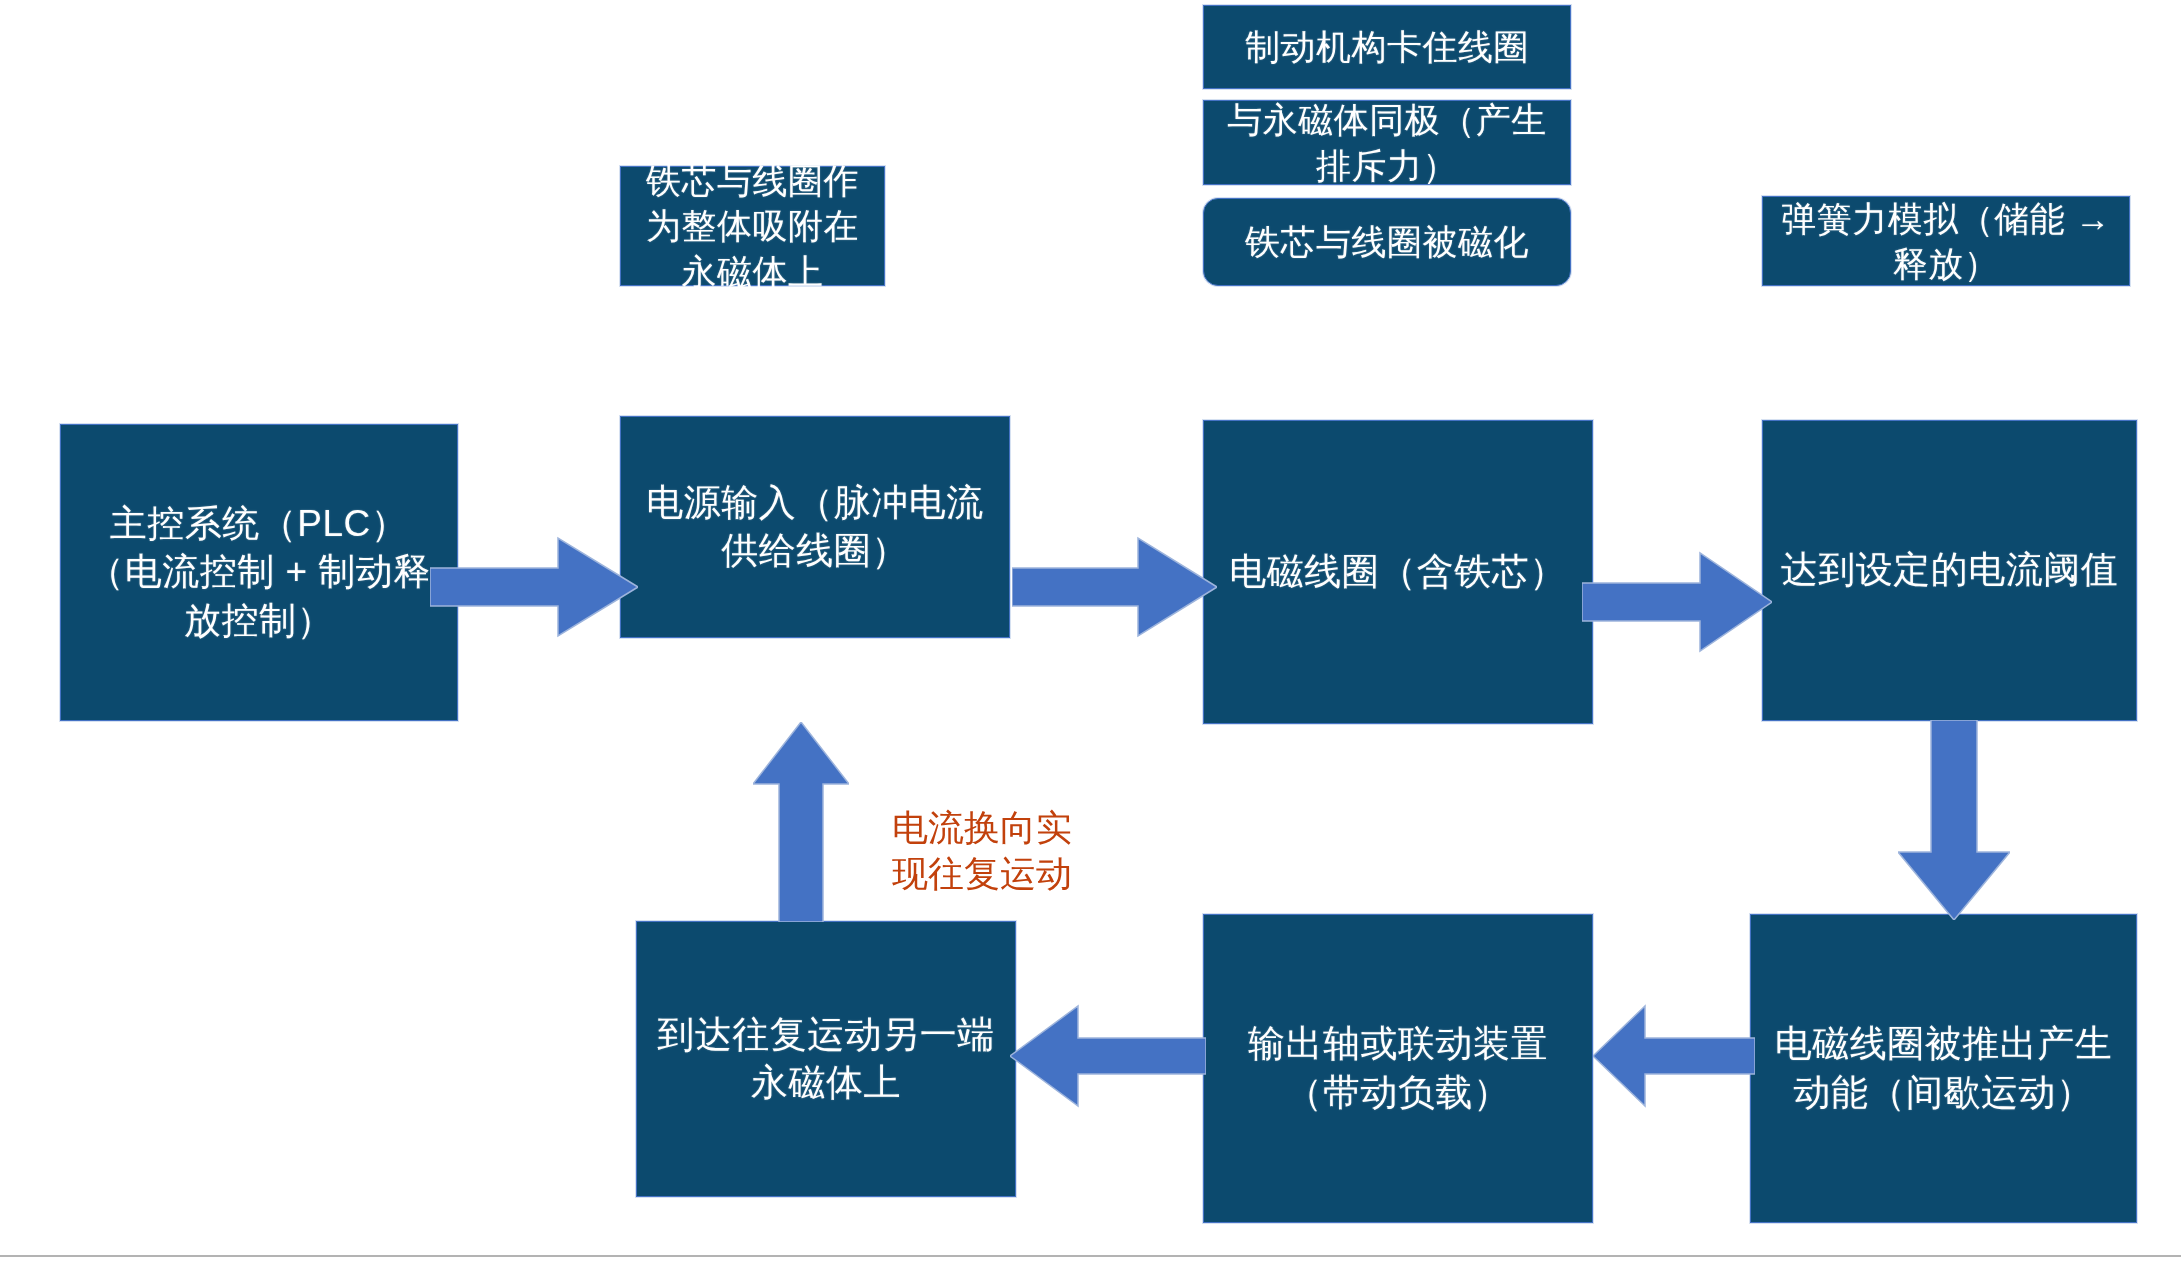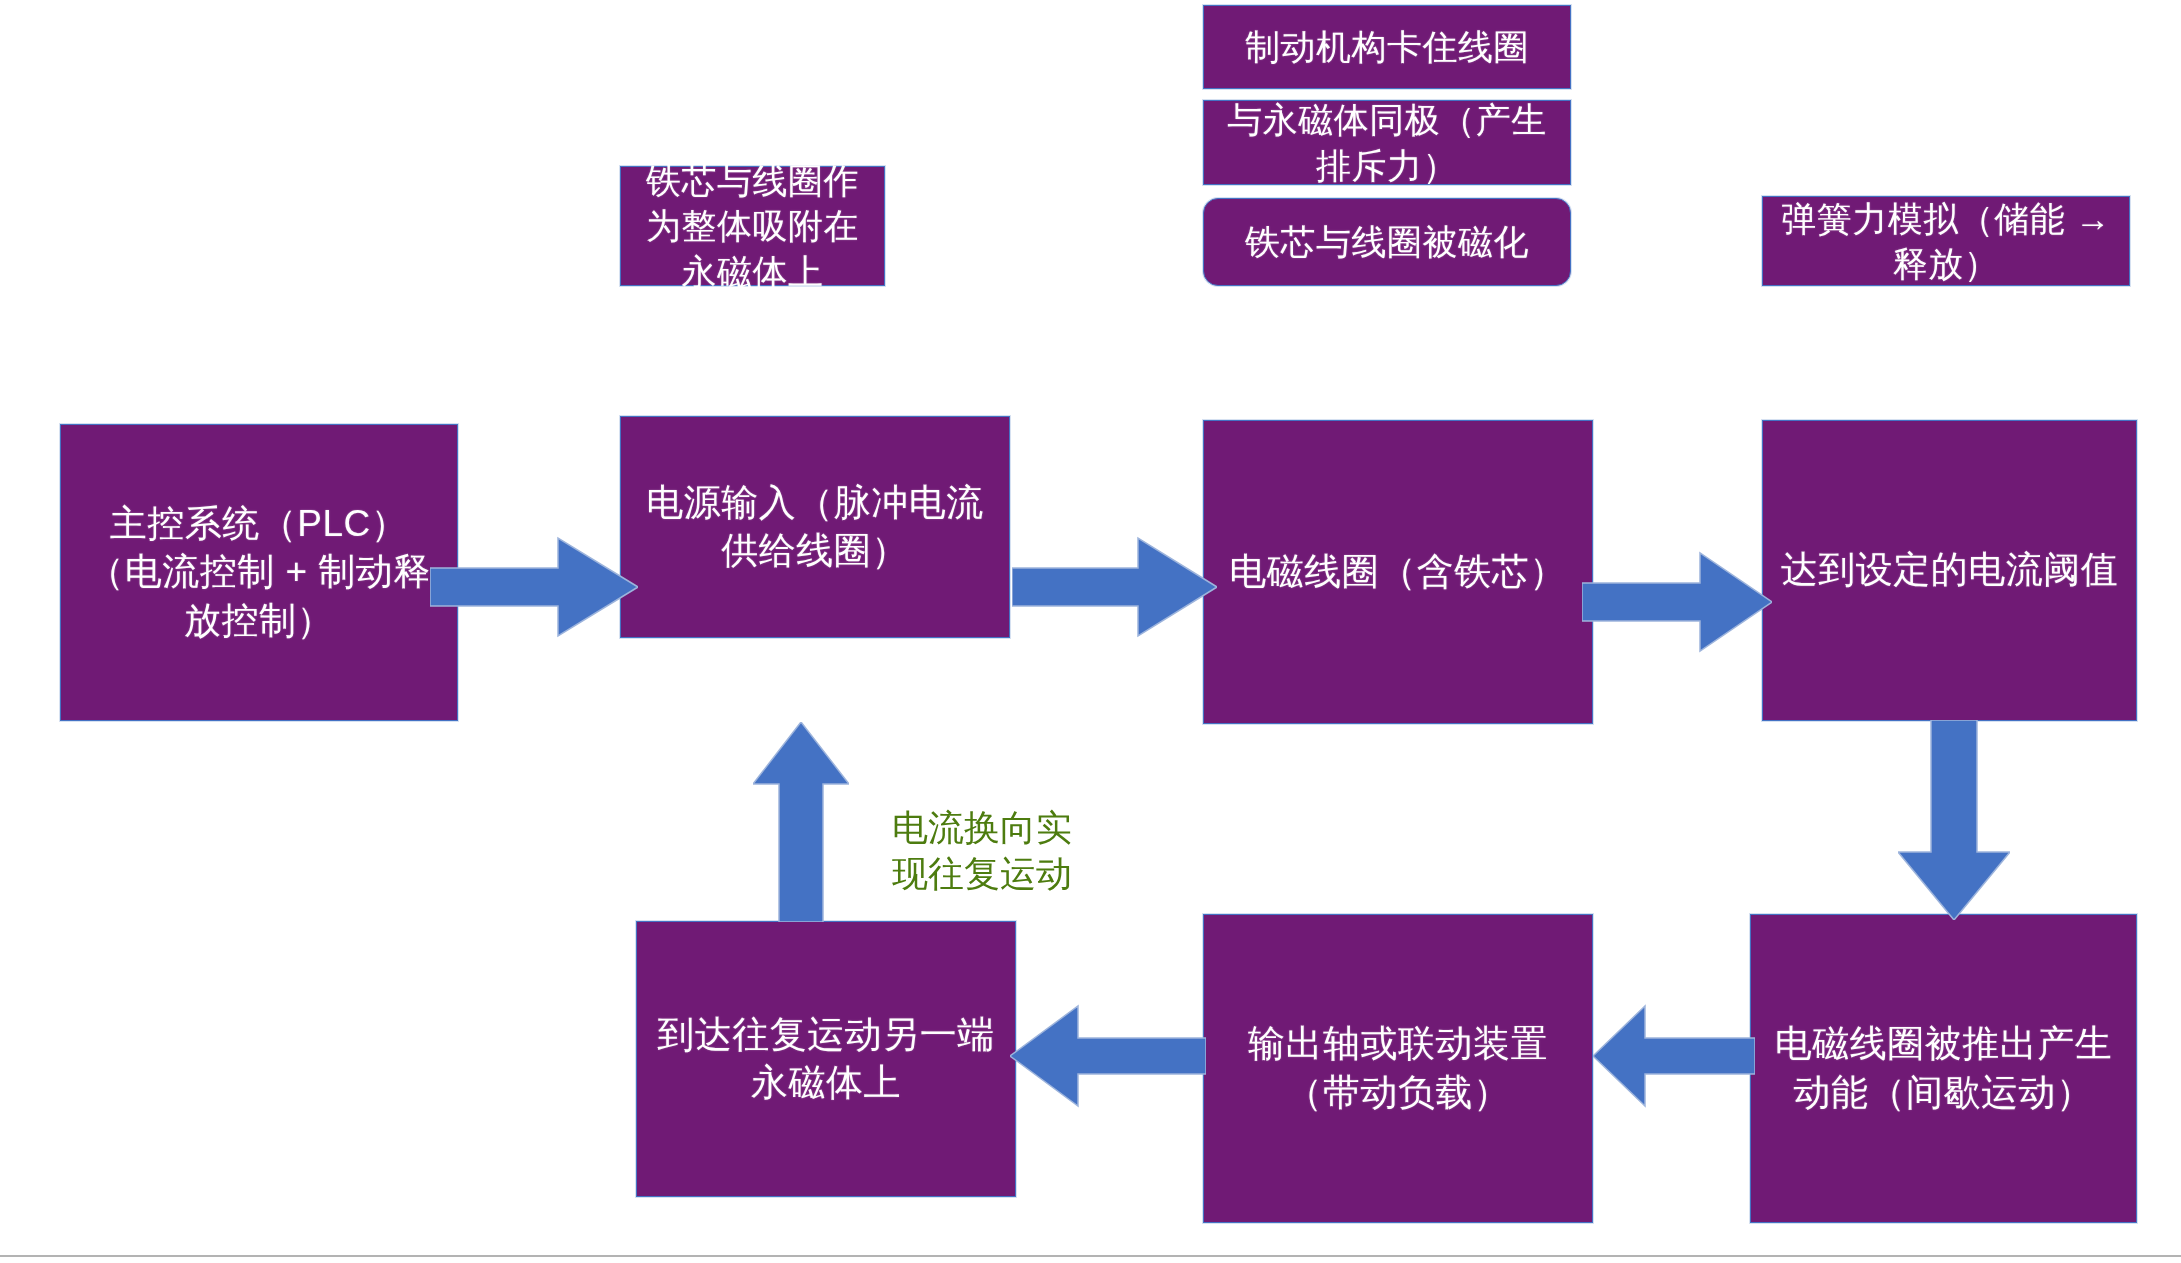--- a/index.html
+++ b/index.html
@@ -12,21 +12,21 @@
   }
   #canvas {
     position: relative;
     width: 2181px;
     height: 1263px;
     background: #ffffff;
     overflow: hidden;
   }
   .node {
     position: absolute;
-    background: #701a75;
+    background: #0c4a6e;
     box-sizing: border-box;
     border: 1px solid #4472C4;
     box-shadow: 0 0 0 1px rgba(180,200,230,0.55);
     display: flex;
     align-items: center;
     justify-content: center;
     text-align: center;
     color: #ffffff;
     line-height: 1.30;
     letter-spacing: 0.5px;
@@ -35,21 +35,21 @@
   }
   .node span {
     display: block;
     width: 100%;
   }
   .node-lg { font-size: 37px; }
   .node-sm { font-size: 35px; }
 
   .edge-label {
     position: absolute;
-    color: #4d7c0f;
+    color: #c2410c;
     font-size: 36px;
     line-height: 1.28;
     text-align: center;
     white-space: pre-line;
   }
 
   .arrow {
     position: absolute;
   }
   .arrow svg { display: block; width: 100%; height: 100%; }

